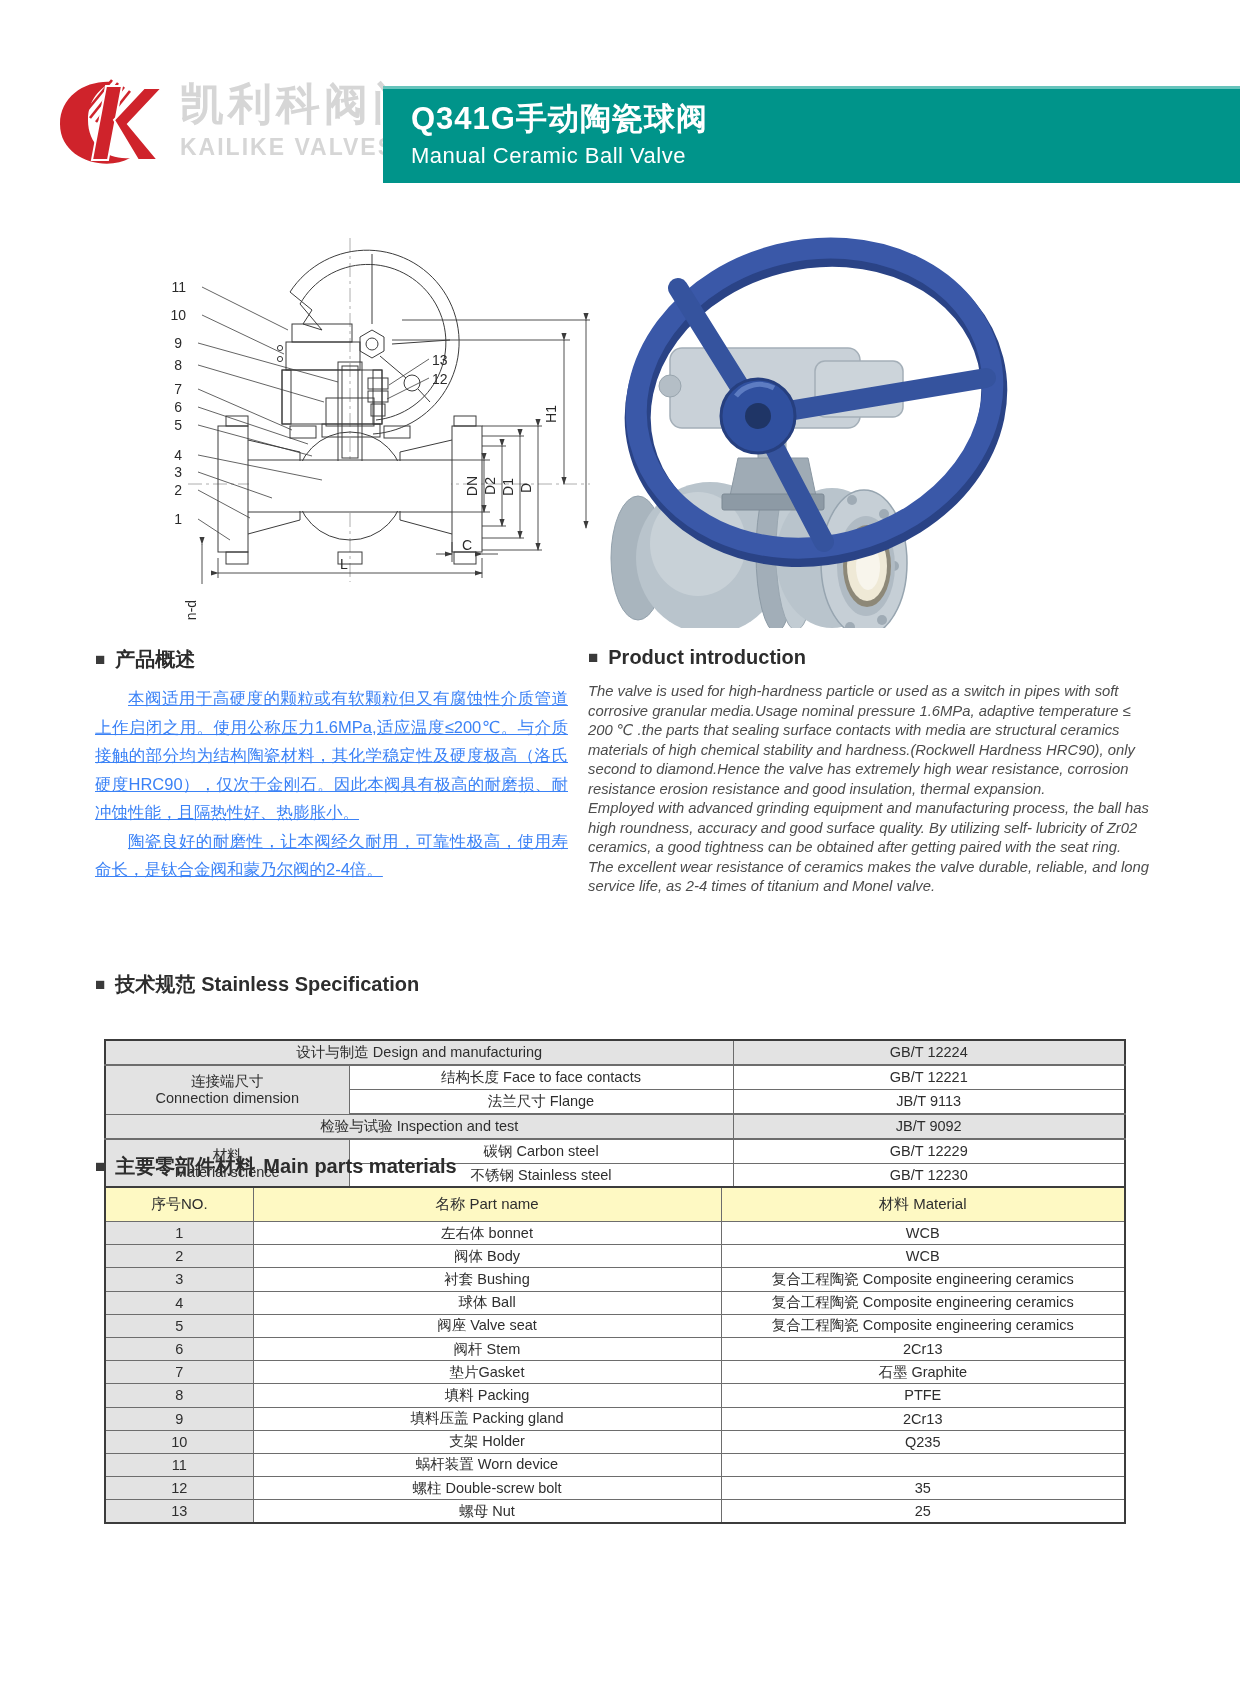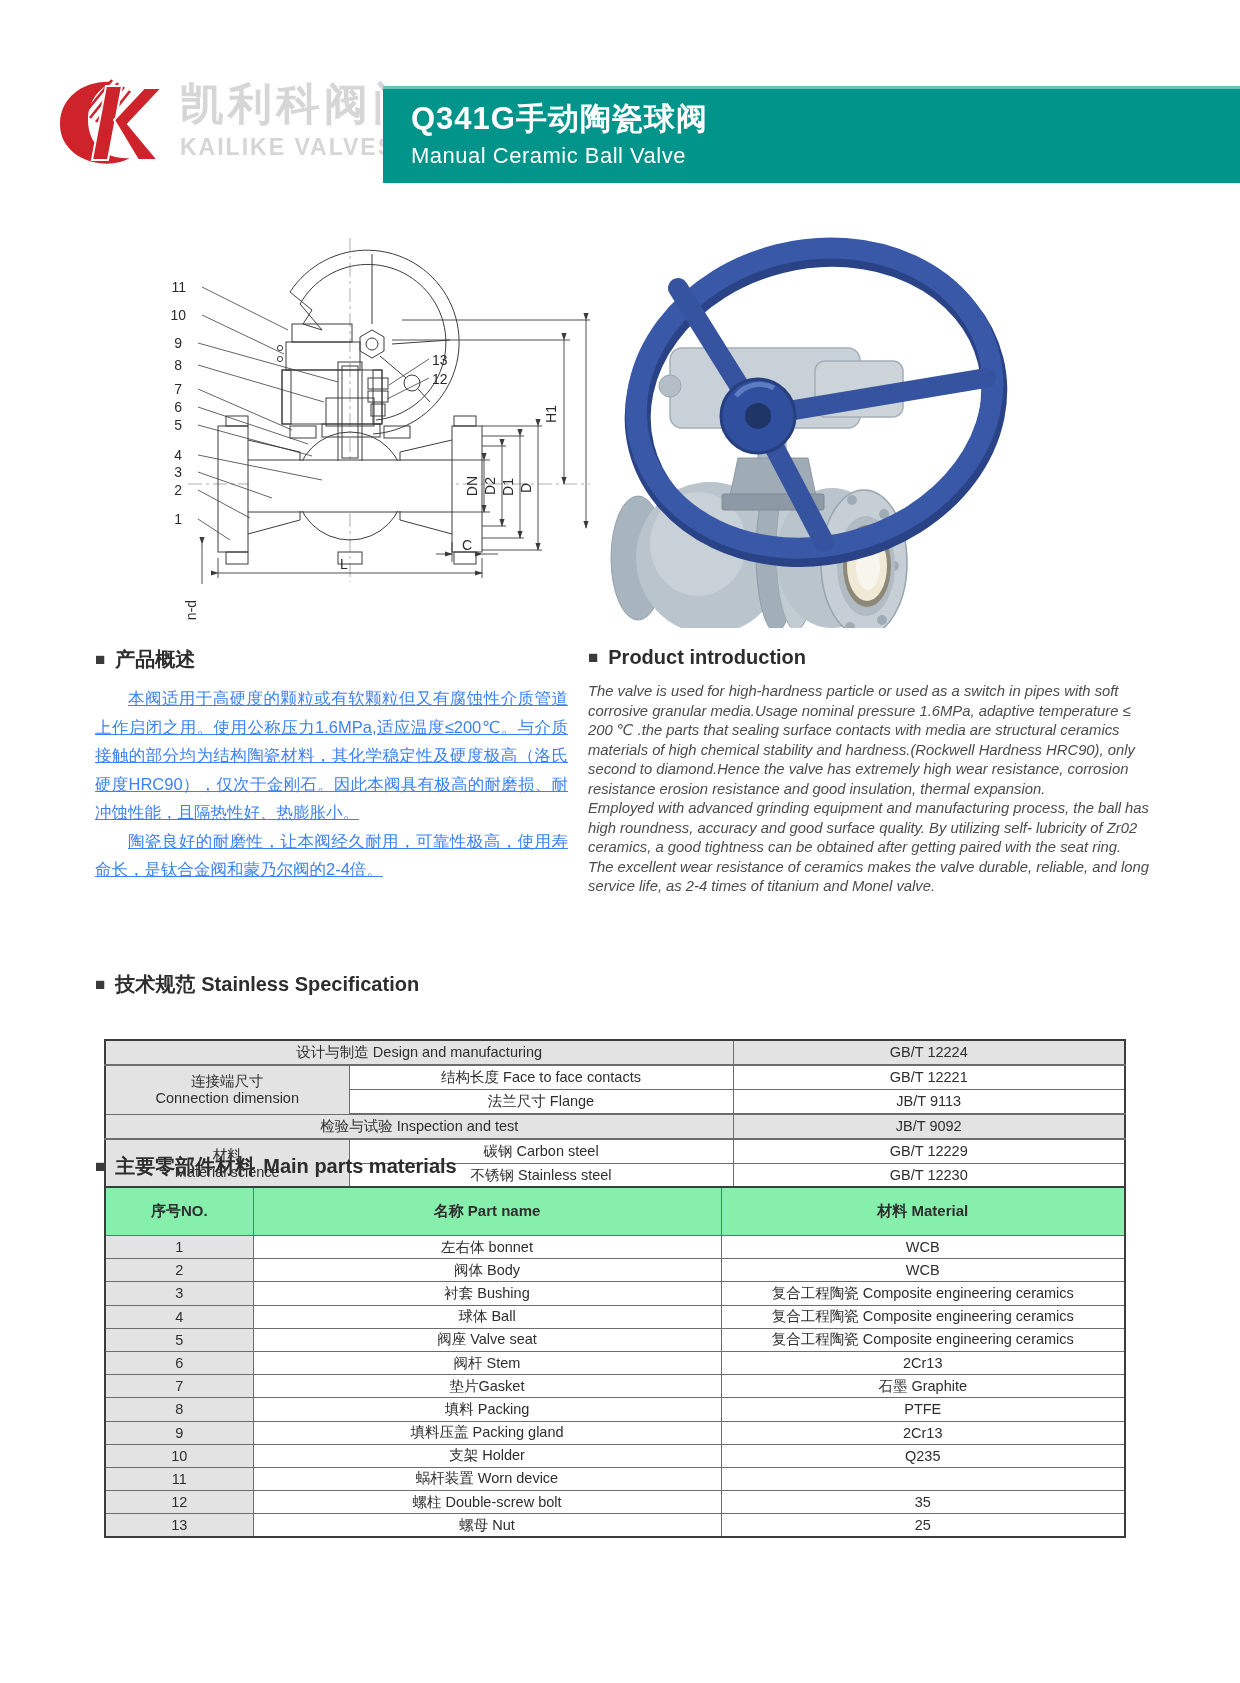--- a/index.html
+++ b/index.html
@@ -38,22 +38,22 @@
   .col-en p:first-of-type{margin-top:13px;}
 
   
   .spec-head{position:absolute;left:95px;top:971px;}
   .parts-head{position:absolute;left:95px;top:1153px;}
   table{border-collapse:collapse;table-layout:fixed;}
   .spec-table{position:absolute;left:104px;top:1004px;width:1022px;border:2px solid #3c3c3c;margin-top:35px;}
   .spec-table td{border:1px solid #6d6d6d;font-size:14.5px;color:#2e2e2e;text-align:center;
                  height:21px;padding:1px 4px;line-height:1.15;}
   .parts-table{position:absolute;left:104px;top:1186px;width:1022px;border:2px solid #3c3c3c;}
-  .parts-table th{border:1px solid #6d6d6d;background:#86efac;font-size:15px;font-weight:bold;
-                  color:#2e2e2e;height:27px;padding:10px 4px;}
+  .parts-table th{border:1px solid #6d6d6d;background:#fef9c3;font-size:15px;font-weight:normal;
+                  color:#2e2e2e;height:27px;padding:3px 4px;}
   .parts-table td{border:1px solid #6d6d6d;font-size:14.5px;color:#2e2e2e;text-align:center;
                   height:22.2px;padding:0 4px;}
   .parts-table td:first-child{background:#e3e3e3;}
   .g{background:#e3e3e3;}
   tr.sep td{border-bottom-width:2px;}
 
   
   .tl{stroke:#3c3c3c;stroke-width:1;fill:none;}
   .dim{stroke:#3c3c3c;stroke-width:.9;fill:none;}
   .num{font-size:14px;fill:#2a2a2a;}

